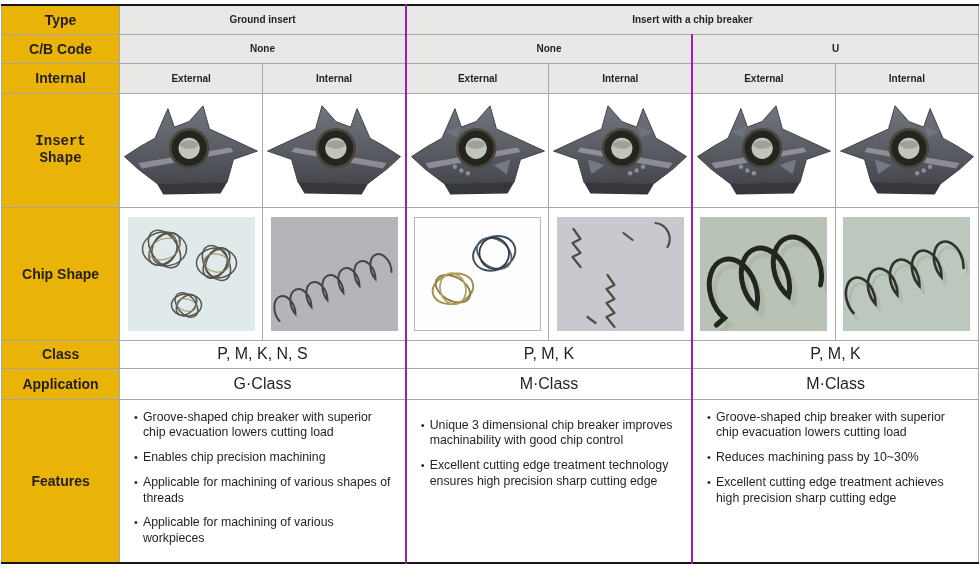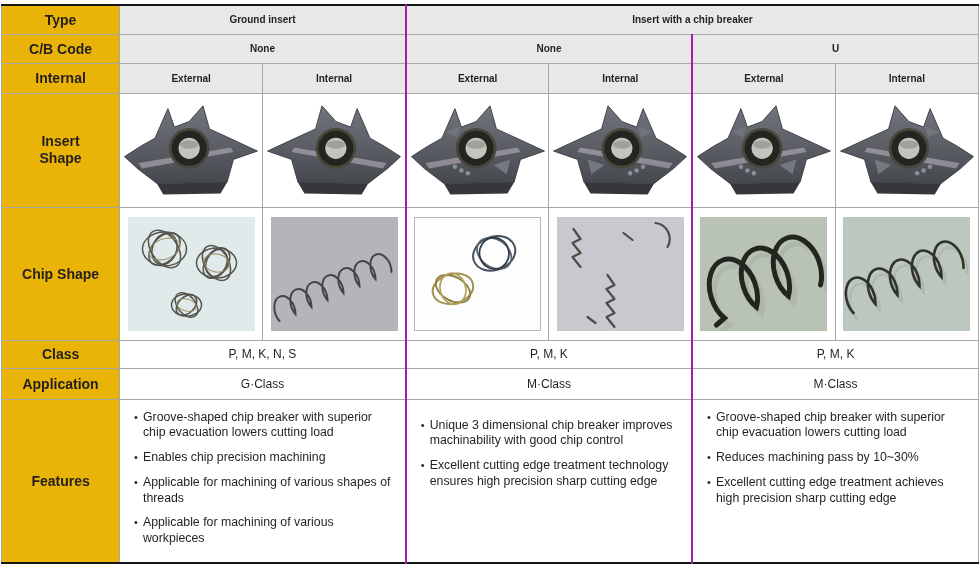--- a/index.html
+++ b/index.html
@@ -6,25 +6,25 @@
   body{font-family:"Liberation Sans","DejaVu Sans",sans-serif;color:#231f20;}
   .wrap{width:978px;margin:4px auto 0 auto;}
   table.spec{border-collapse:collapse;table-layout:fixed;width:978px;
     border-top:2px solid #161616;border-bottom:2px solid #161616;}
   col.c-label{width:118px;}
   col.c-sub{width:143px;}
   td,th{border:1px solid #a8a8a8;padding:0;vertical-align:middle;overflow:hidden;}
   th.lbl{background:#eab308;font-weight:bold;font-size:14px;text-align:center;}
   tr.hdr td{background:#e8e8e6;font-weight:bold;font-size:10px;text-align:center;}
   td.grp,th.grp{border-left:2px solid #a21caf;}
-  td.val{background:#fff;text-align:center;font-size:12px;}
+  td.val{background:#fff;text-align:center;font-size:16px;}
   tr.r-type{height:29px;} tr.r-cb{height:29px;padding-left:36px;} tr.r-des{height:33px;} tr.r-mach{height:30px;}
   tr.r-ins{height:114px;} tr.r-chip{height:133px;margin-top:16px;}
   tr.r-class{height:28px;} tr.r-app{height:31px;padding-left:12px;} tr.r-feat{height:141px;}
-  .w60{display:block;width:62px;margin:16px auto;line-height:1.25;}
+  .w60{display:block;width:62px;margin:16px auto;line-height:1.25;font-family:Liberation Mono, monospace;}
   .insert{width:140px;height:96px;display:block;margin:4px auto 0 auto;}
   .flip{transform:scaleX(-1);}
   .photo{width:127px;height:114px;margin:0 auto;display:flex;align-items:center;justify-content:center;}
   .photo svg{width:100%;height:100%;display:block;}
   .ph-c1e{background:#e0eaeb;}
   .ph-c1i{background:#b6b4b8;}
   .ph-c2e{background:#fdfdfd;border:1px solid #b7b7b7;width:125px;height:112px;}
   .ph-c2i{background:#cac7ce;}
   .ph-c3e{background:#b8c3b6;}
   .ph-c3i{background:#bcc8bd;}

